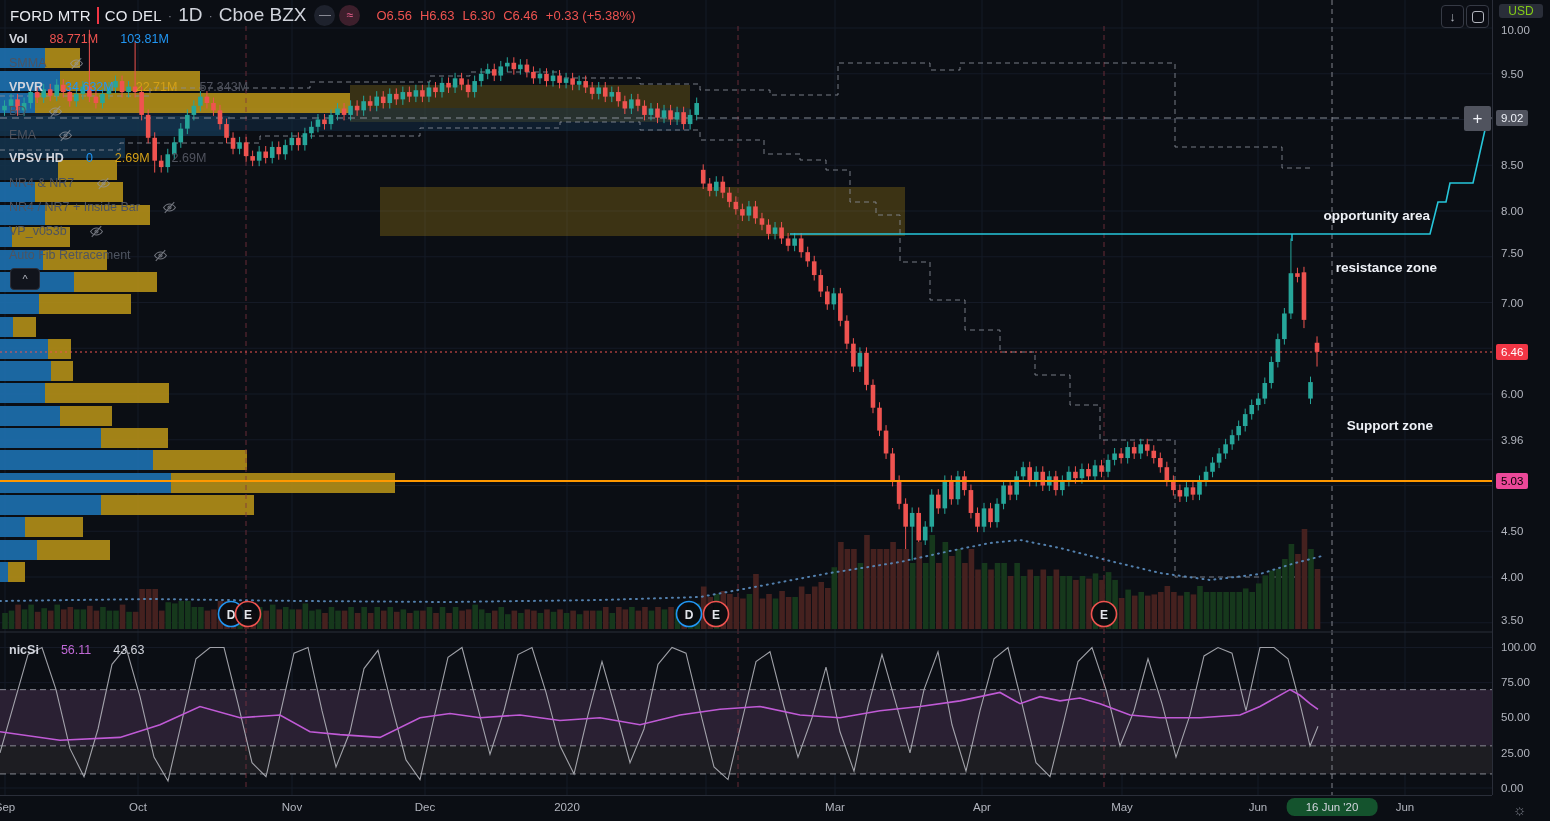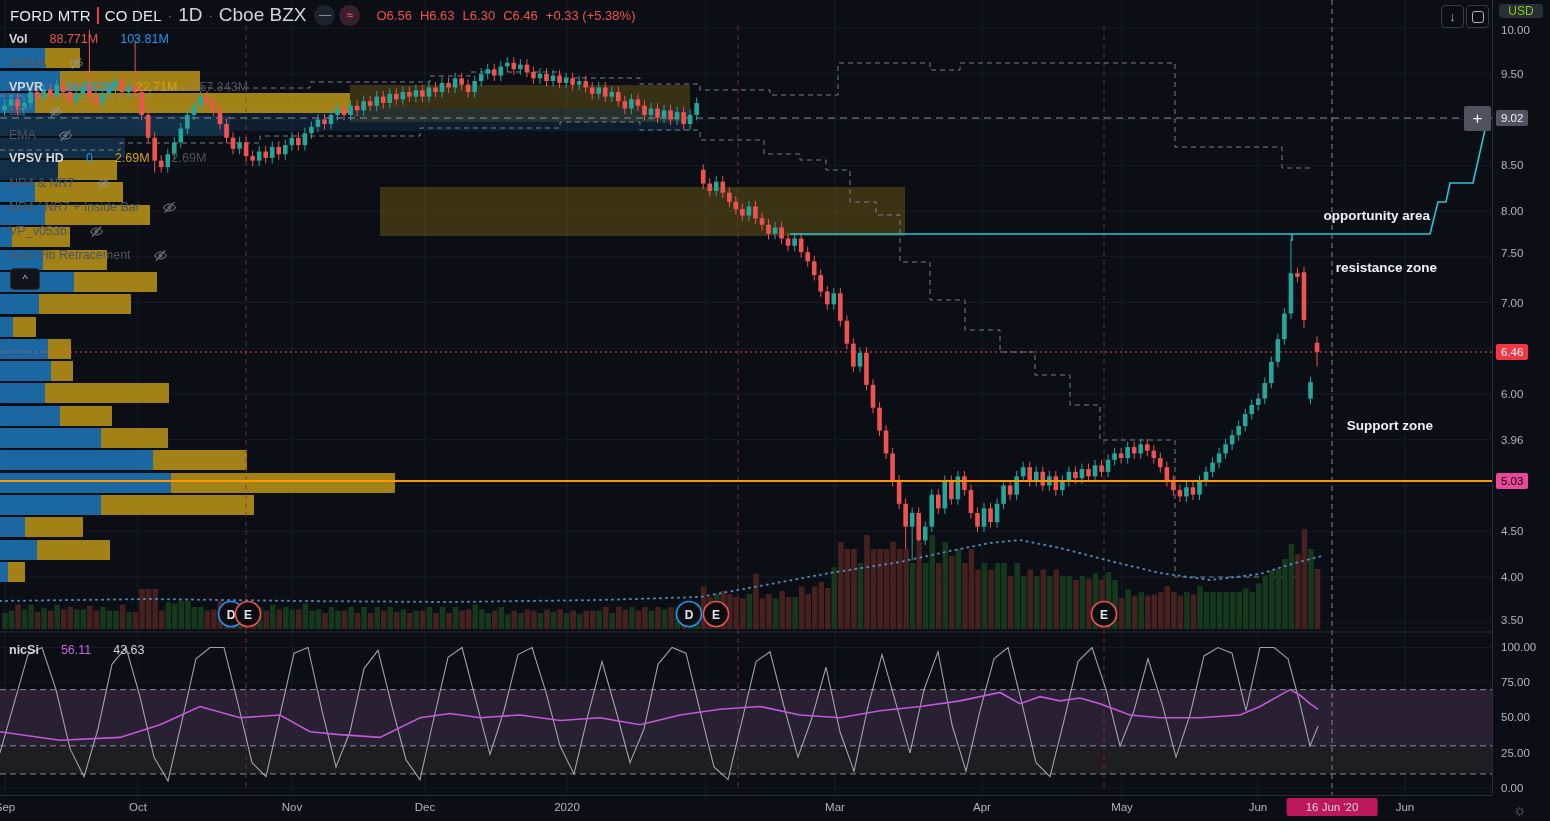--- a/index.html
+++ b/index.html
@@ -28,22 +28,22 @@
   
   #paxis{position:absolute;left:1492px;top:0;width:58px;height:795px;border-left:1px solid #2a2e39;z-index:35;background:#0b0e14;}
   .ptick{position:absolute;left:8px;transform:translateY(-50%);color:#b2b5be;font-size:11.5px;}
   .plabel{position:absolute;left:3px;transform:translateY(-50%);font-size:11.5px;padding:2px 5px;border-radius:2px;z-index:5;}
   #usdbadge{position:absolute;left:6px;top:4px;width:44px;height:14px;background:#2a2e39;border-radius:3px;
             color:#84cc16;font-size:12px;display:flex;align-items:center;justify-content:center;cursor:pointer;}
   #sunicon{position:absolute;left:20px;top:801px;color:#787b86;font-size:15px;cursor:pointer;}
   
   #taxis{position:absolute;left:0;top:795px;width:1492px;height:26px;border-top:1px solid #2a2e39;z-index:34;background:#0b0e14;}
   .ttick{position:absolute;top:5px;transform:translateX(-50%);color:#b2b5be;font-size:11.5px;white-space:nowrap;}
-  #tdate{position:absolute;top:2px;transform:translateX(-50%);background:#be185d;color:#d1d4dc;font-size:11.5px;
-         padding:3px 19px;border-radius:2px;white-space:nowrap;z-index:4;}
+  #tdate{position:absolute;top:2px;transform:translateX(-50%);background:#14532d;color:#d1d4dc;font-size:11.5px;
+         padding:3px 19px;border-radius:8px;white-space:nowrap;z-index:4;}
   
   .cbtn{position:absolute;width:21px;height:21px;border:1px solid #363a45;border-radius:4px;color:#b2b5be;
         display:flex;align-items:center;justify-content:center;font-size:13px;cursor:pointer;z-index:40;background:rgba(11,14,20,.6);}
   #maxbtn div{width:10px;height:10px;border:1.6px solid #b2b5be;border-radius:3px;}
   #plusmark{position:absolute;left:1464px;top:106px;width:27px;height:25px;background:#50535e;border-radius:2px;
             color:#eef1f7;font-size:17px;display:flex;align-items:center;justify-content:center;z-index:36;cursor:pointer;}
   #collapsebtn{position:absolute;left:10px;top:268px;width:28px;height:20px;background:#11141c;border:1px solid #2a2e39;
                border-radius:4px;color:#b2b5be;font-size:11px;display:flex;align-items:center;justify-content:center;z-index:31;cursor:pointer;}
   #nicsirow{top:640px;}
 </style>

